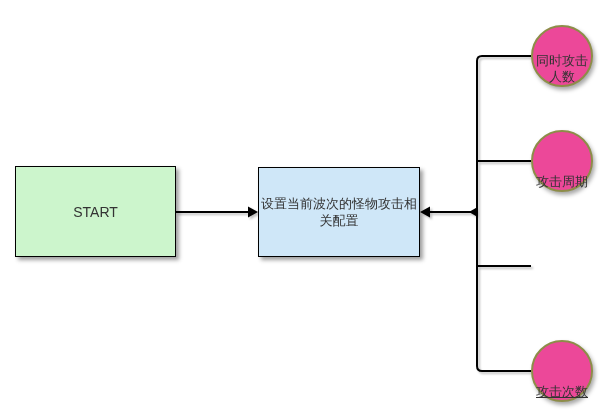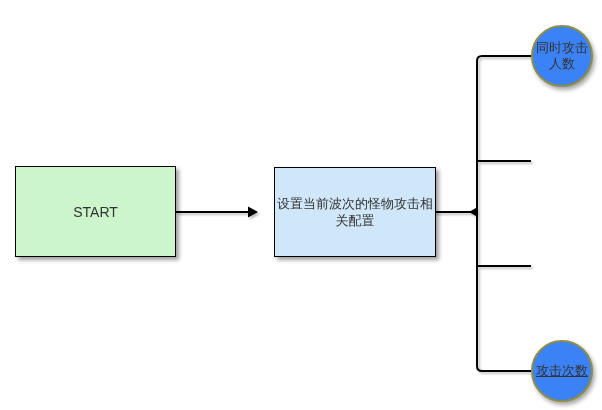--- a/index.html
+++ b/index.html
@@ -32,40 +32,41 @@
   }
   .node-start {
     left: 15px;
     top: 166px;
     width: 161px;
     height: 91px;
     background: #ccf5cc;
     font-size: 14px;
   }
   .node-config {
-    left: 274px;
+    left: 258px;
     top: 167px;
     width: 162px;
     height: 90px;
     background: #cfe7f8;
     font-size: 13px;
     line-height: 17px;
     padding: 0 1px;
   }
   .circle {
     left: 531px;
     width: 62px;
     height: 62px;
     border-radius: 50%;
-    background: #3b82f6;
+    background: #ec4899;
     border: 2px solid #8d8d48;
     box-shadow: 2px 3px 4px rgba(0, 0, 0, 0.35);
     font-size: 13px;
     line-height: 16px;
     padding: 0 3px;
+    align-items: flex-end;
   }
   .c1 { top: 25px; }
   .c2 { top: 130px; }
   .c3 { top: 235px; }
   .c4 { top: 340px; text-decoration: underline; }
   .connectors {
     position: absolute;
     left: 0;
     top: 0;
     pointer-events: none;
@@ -96,17 +97,20 @@
     <span class="label">START</span>
   </div>
 
   <div class="node rect node-config">
     <span class="label">设置当前波次的怪物攻击相关配置</span>
   </div>
 
   <div class="node circle c1">
     <span class="label">同时攻击人数</span>
   </div>
+  <div class="node circle c2">
+    <span class="label">攻击周期</span>
+  </div>
   <div class="node circle c4">
     <span class="label">攻击次数</span>
   </div>
 
 </div>
 
 </body></html>

